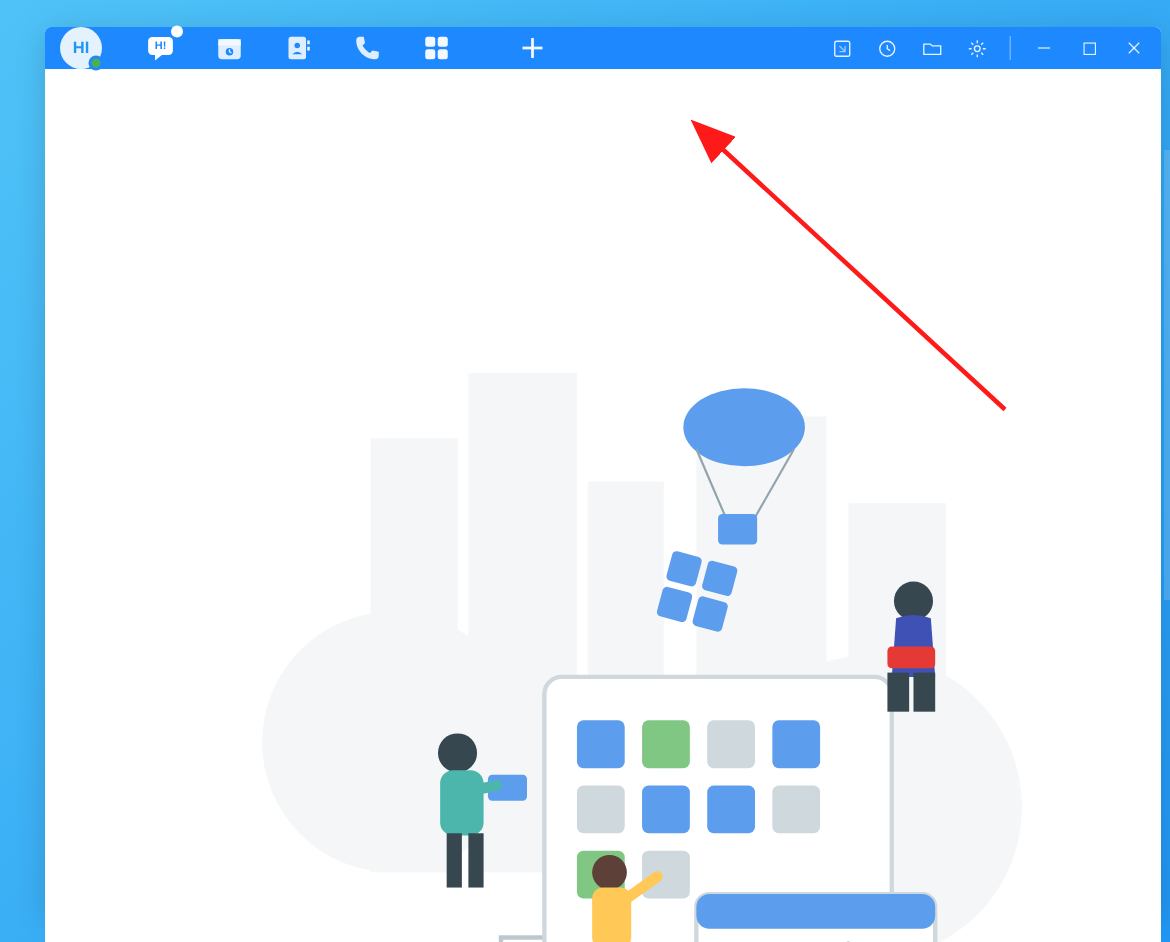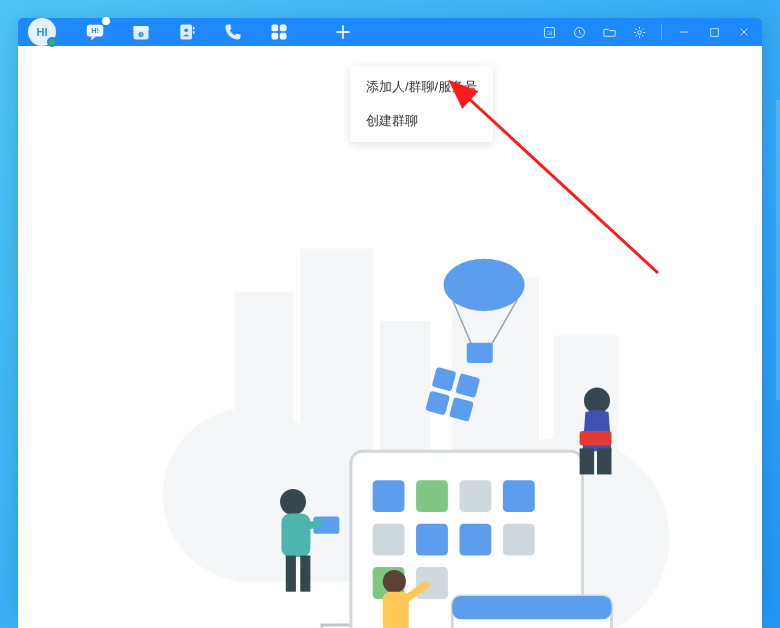--- a/index.html
+++ b/index.html
@@ -14,21 +14,21 @@
     
     body::after {
       content: "";
       position: absolute;
       right: 0; top: 100px;
       width: 4px; height: 300px;
       background: rgba(255,255,255,0.15);
     }
     .app-window {
       position: absolute;
-      left: 18px; top: 18px;
+      left: 30px; top: 18px;
       width: 744px; height: 592px;
       background: #fff;
       border-radius: 4px;
       box-shadow: 0 4px 20px rgba(0,0,0,0.15);
       display: flex;
       flex-direction: column;
       overflow: visible;
     }
     
     .titlebar {
@@ -239,24 +239,20 @@
       </div>
       <div class="sm-icon">
         <svg width="14" height="14" viewBox="0 0 24 24">
             <line x1="6" y1="6" x2="18" y2="18"></line>
             <line x1="18" y1="6" x2="6" y2="18"></line>
           </svg>
       </div>
     </div>
   </div>
 
-  <div class="dropdown">
-    <div class="dropdown-item">添加人/群聊/服务号</div>
-    <div class="dropdown-item">创建群聊</div>
-  </div>
 
   <div class="body">
 
     <div class="main">
 
       <svg class="illustration" viewBox="0 0 514 544">
 
         <g opacity="0.12" fill="#B0BEC5">
           <rect x="150" y="170" width="40" height="200"></rect>
           <rect x="195" y="140" width="50" height="230"></rect>

